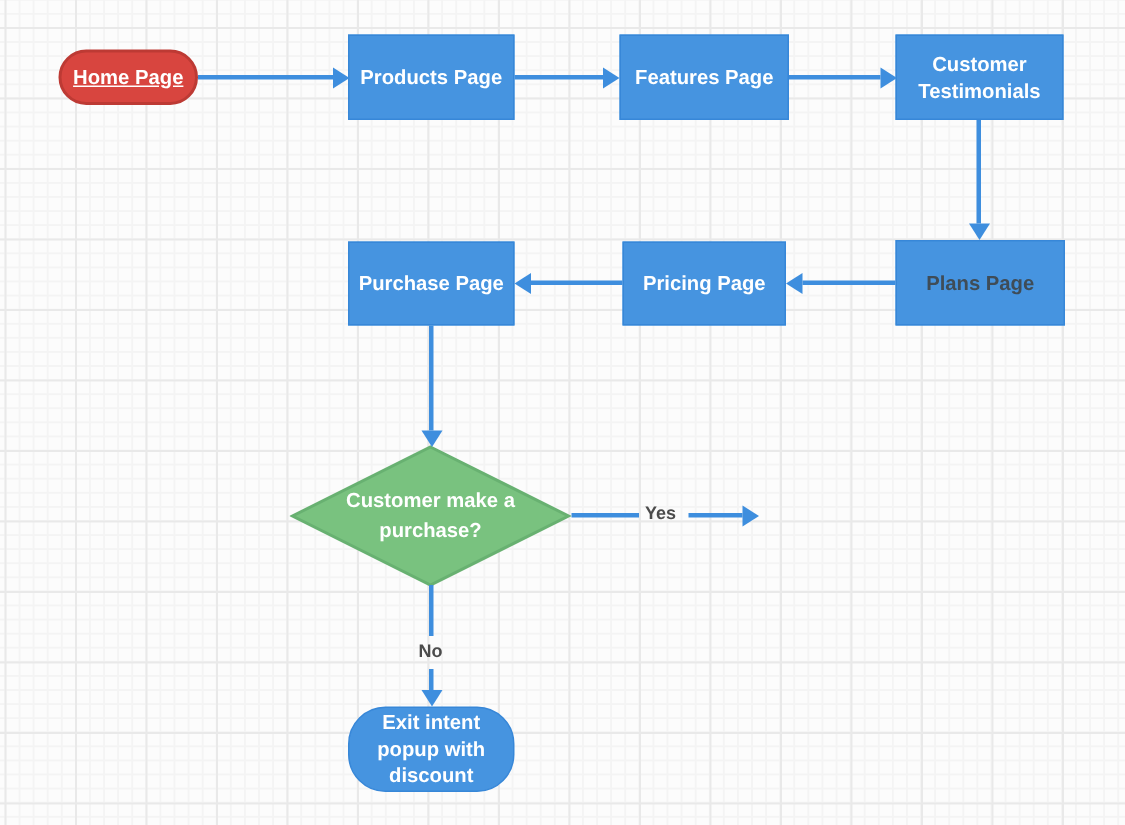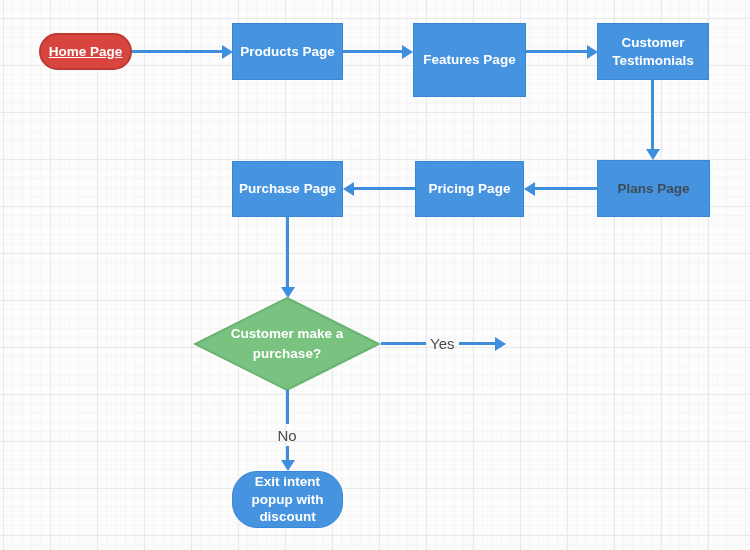--- a/index.html
+++ b/index.html
@@ -79,39 +79,39 @@
     border-right: 11px solid #3e8ede;
   }
   .arrow.down {
     border-left: 7px solid transparent;
     border-right: 7px solid transparent;
     border-top: 11px solid #3e8ede;
   }
 
   .edge-label {
     position: absolute;
-    font-size: 15px;
-    font-weight: 400;
+    font-size: 12px;
+    font-weight: 700;
     color: #4c4c4c;
   }
 </style>
 </head>
 <body>
 
 <div class="canvas">
 
   <div class="node pill" style="left:39px; top:33px; width:93px; height:37px;">
     <span>Home Page</span>
   </div>
 
   <div class="node rect" style="left:232px; top:23px; width:111px; height:57px;">
     <span>Products Page</span>
   </div>
 
-  <div class="node rect" style="left:413px; top:23px; width:113px; height:74px;">
+  <div class="node rect" style="left:413px; top:23px; width:113px; height:57px;">
     <span>Features Page</span>
   </div>
 
   <div class="node rect" style="left:597px; top:23px; width:112px; height:57px;">
     <span>Customer Testimonials</span>
   </div>
 
   <div class="node rect dark-text" style="left:597px; top:160px; width:113px; height:57px;">
     <span>Plans Page</span>
   </div>

